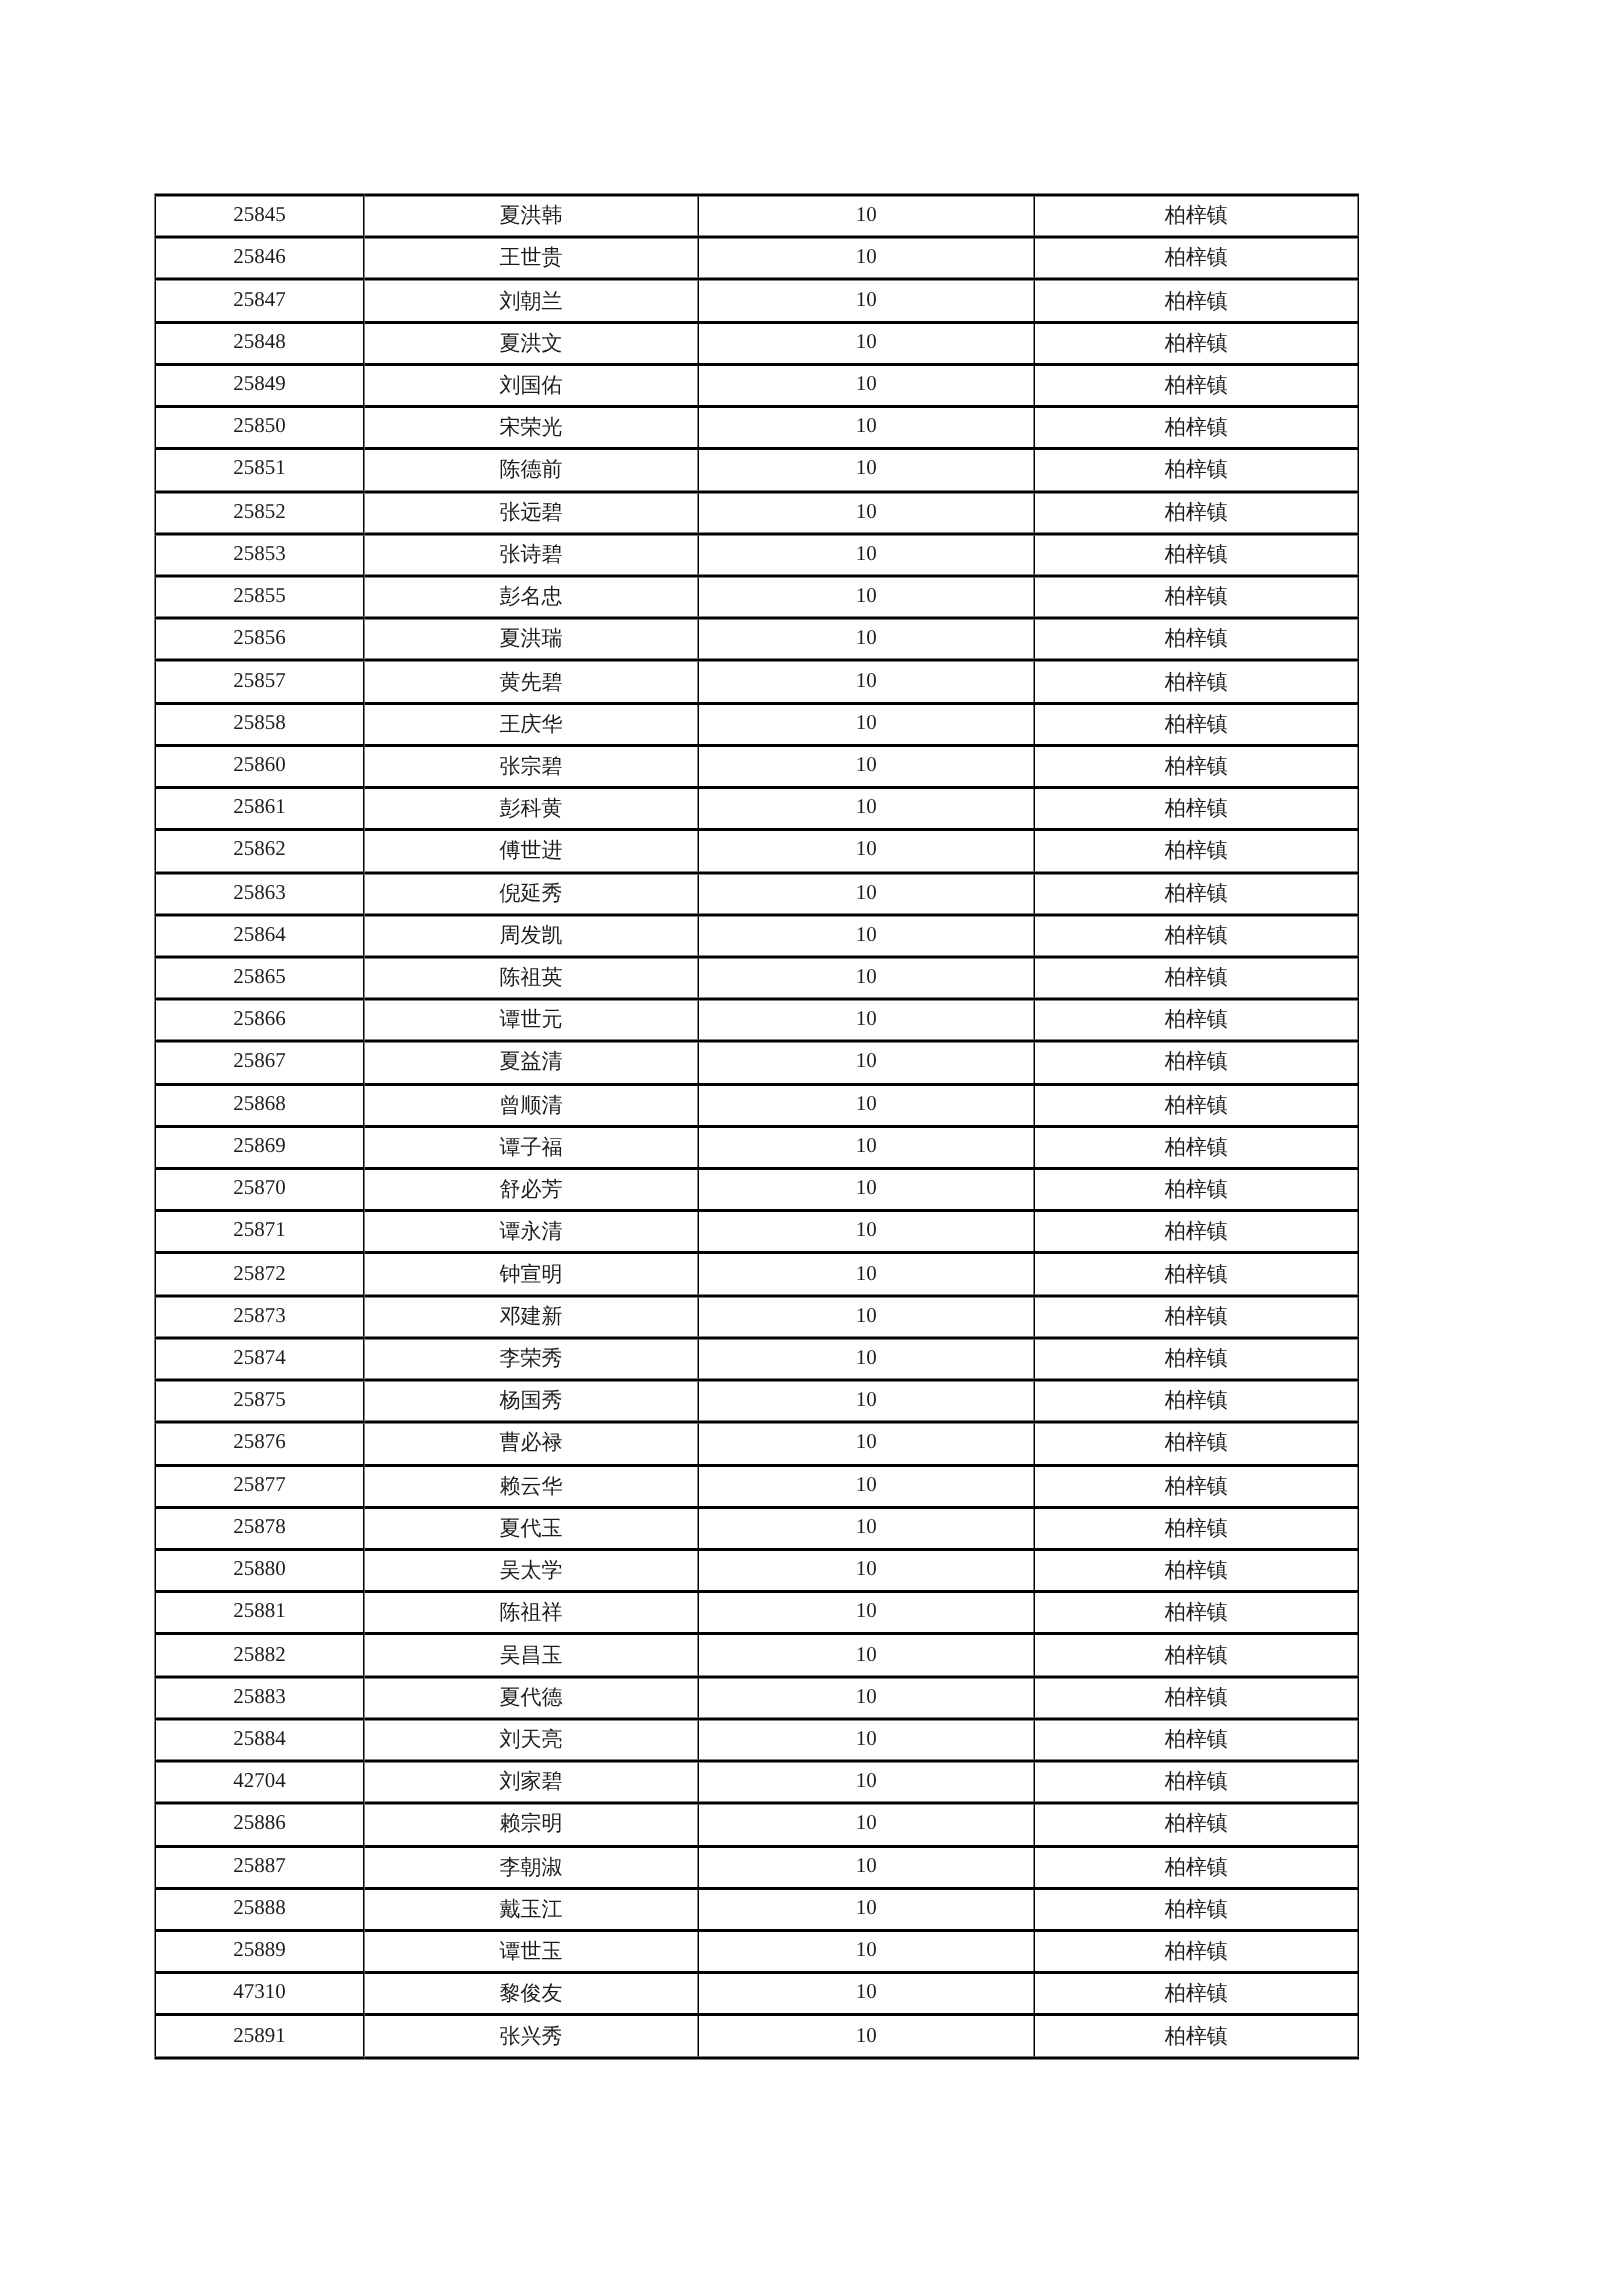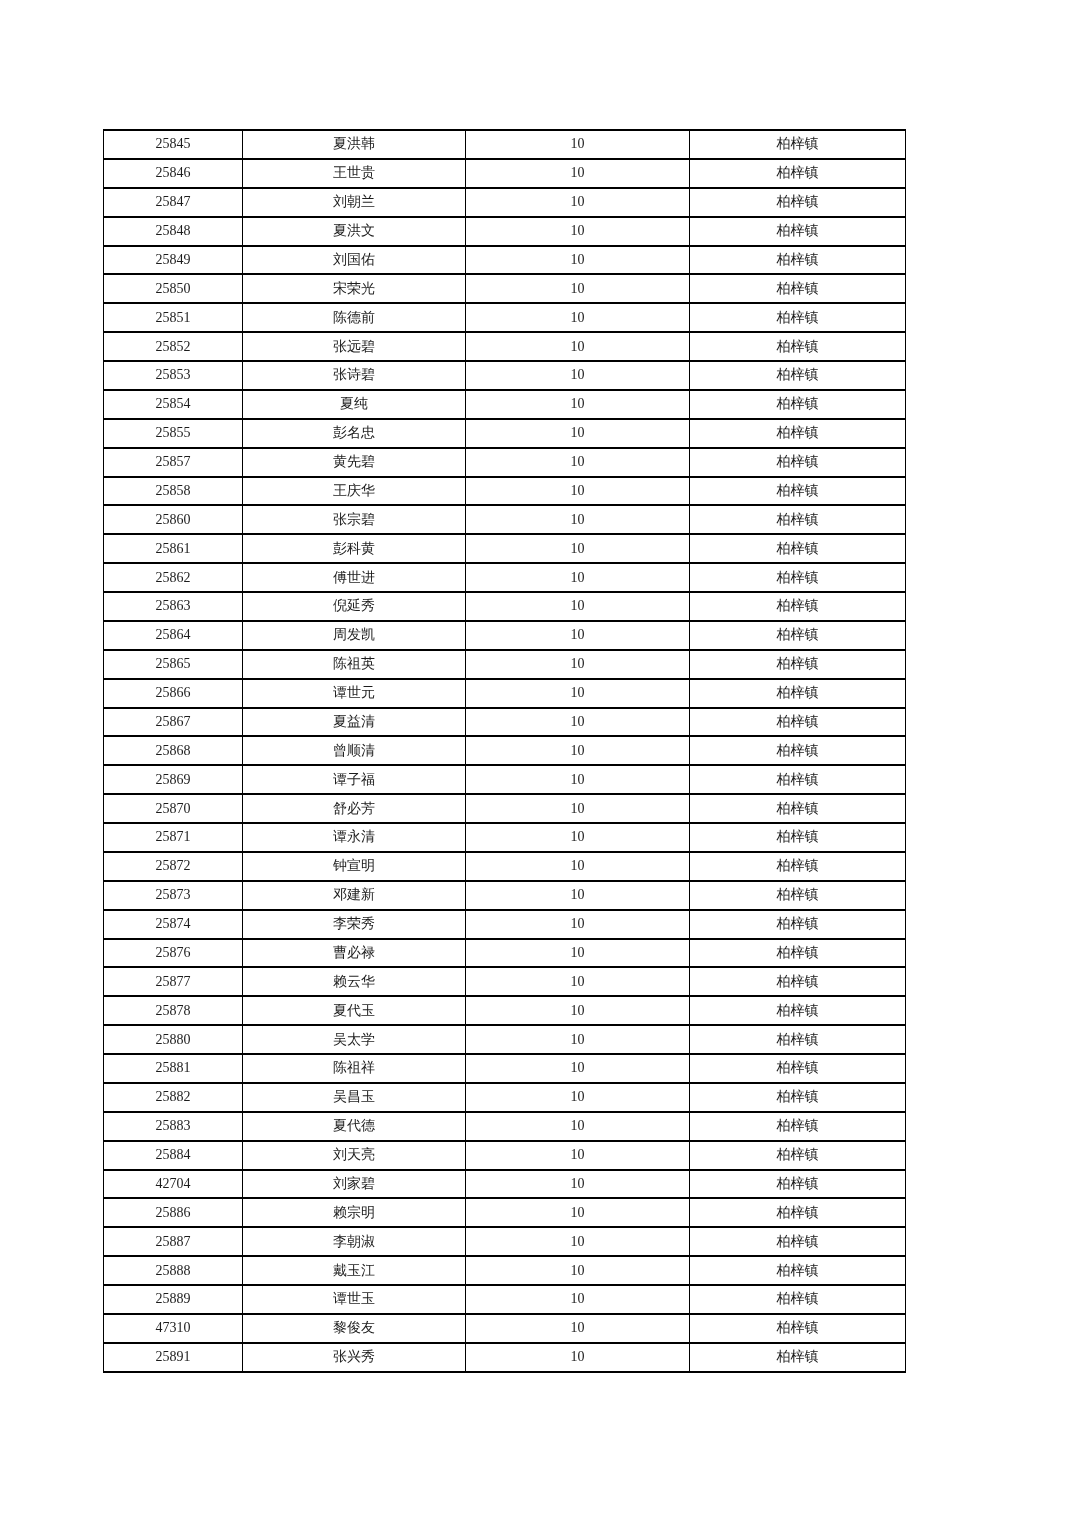--- a/index.html
+++ b/index.html
@@ -104,32 +104,32 @@
           <td>10</td>
           <td>柏梓镇</td>
         </tr>
         <tr>
           <td>25853</td>
           <td>张诗碧</td>
           <td>10</td>
           <td>柏梓镇</td>
         </tr>
         <tr>
-          <td>25854</td>
-          <td>夏纯</td>
-          <td>10</td>
-          <td>柏梓镇</td>
-        </tr>
-        <tr>
           <td>25855</td>
           <td>彭名忠</td>
           <td>10</td>
           <td>柏梓镇</td>
         </tr>
         <tr>
+          <td>25856</td>
+          <td>夏洪瑞</td>
+          <td>10</td>
+          <td>柏梓镇</td>
+        </tr>
+        <tr>
           <td>25857</td>
           <td>黄先碧</td>
           <td>10</td>
           <td>柏梓镇</td>
         </tr>
         <tr>
           <td>25858</td>
           <td>王庆华</td>
           <td>10</td>
           <td>柏梓镇</td>
@@ -214,20 +214,26 @@
         </tr>
         <tr>
           <td>25873</td>
           <td>邓建新</td>
           <td>10</td>
           <td>柏梓镇</td>
         </tr>
         <tr>
           <td>25874</td>
           <td>李荣秀</td>
+          <td>10</td>
+          <td>柏梓镇</td>
+        </tr>
+        <tr>
+          <td>25875</td>
+          <td>杨国秀</td>
           <td>10</td>
           <td>柏梓镇</td>
         </tr>
         <tr>
           <td>25876</td>
           <td>曹必禄</td>
           <td>10</td>
           <td>柏梓镇</td>
         </tr>
         <tr>

